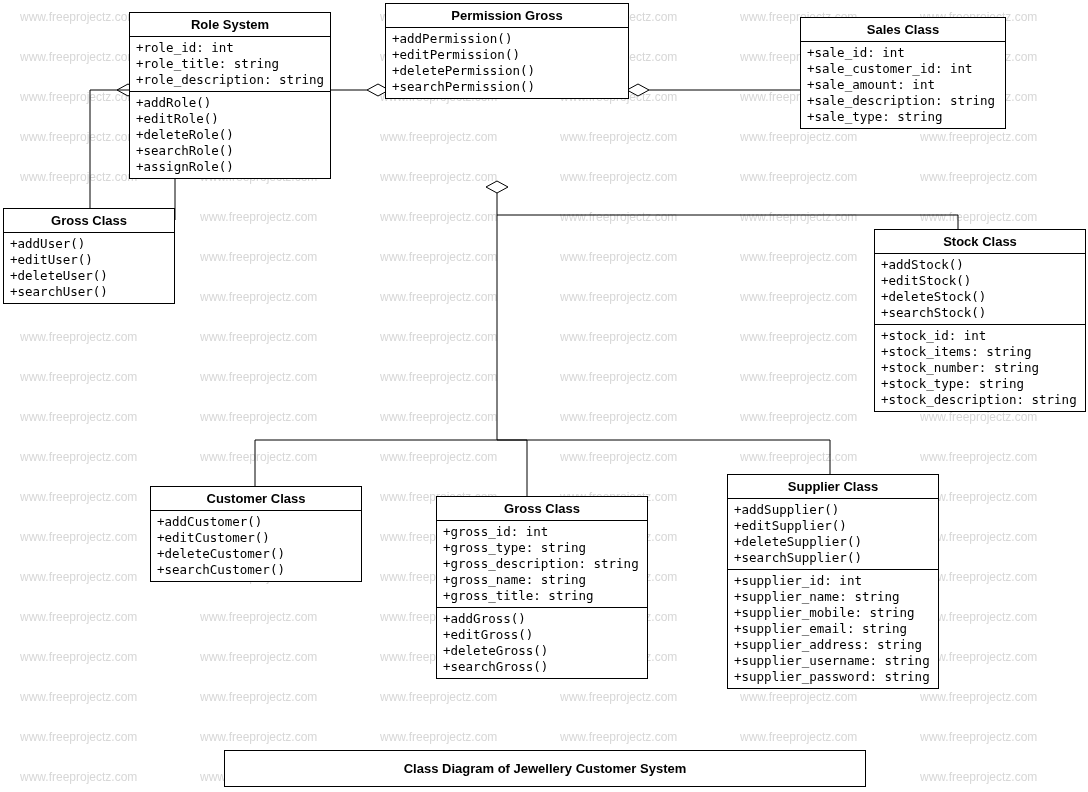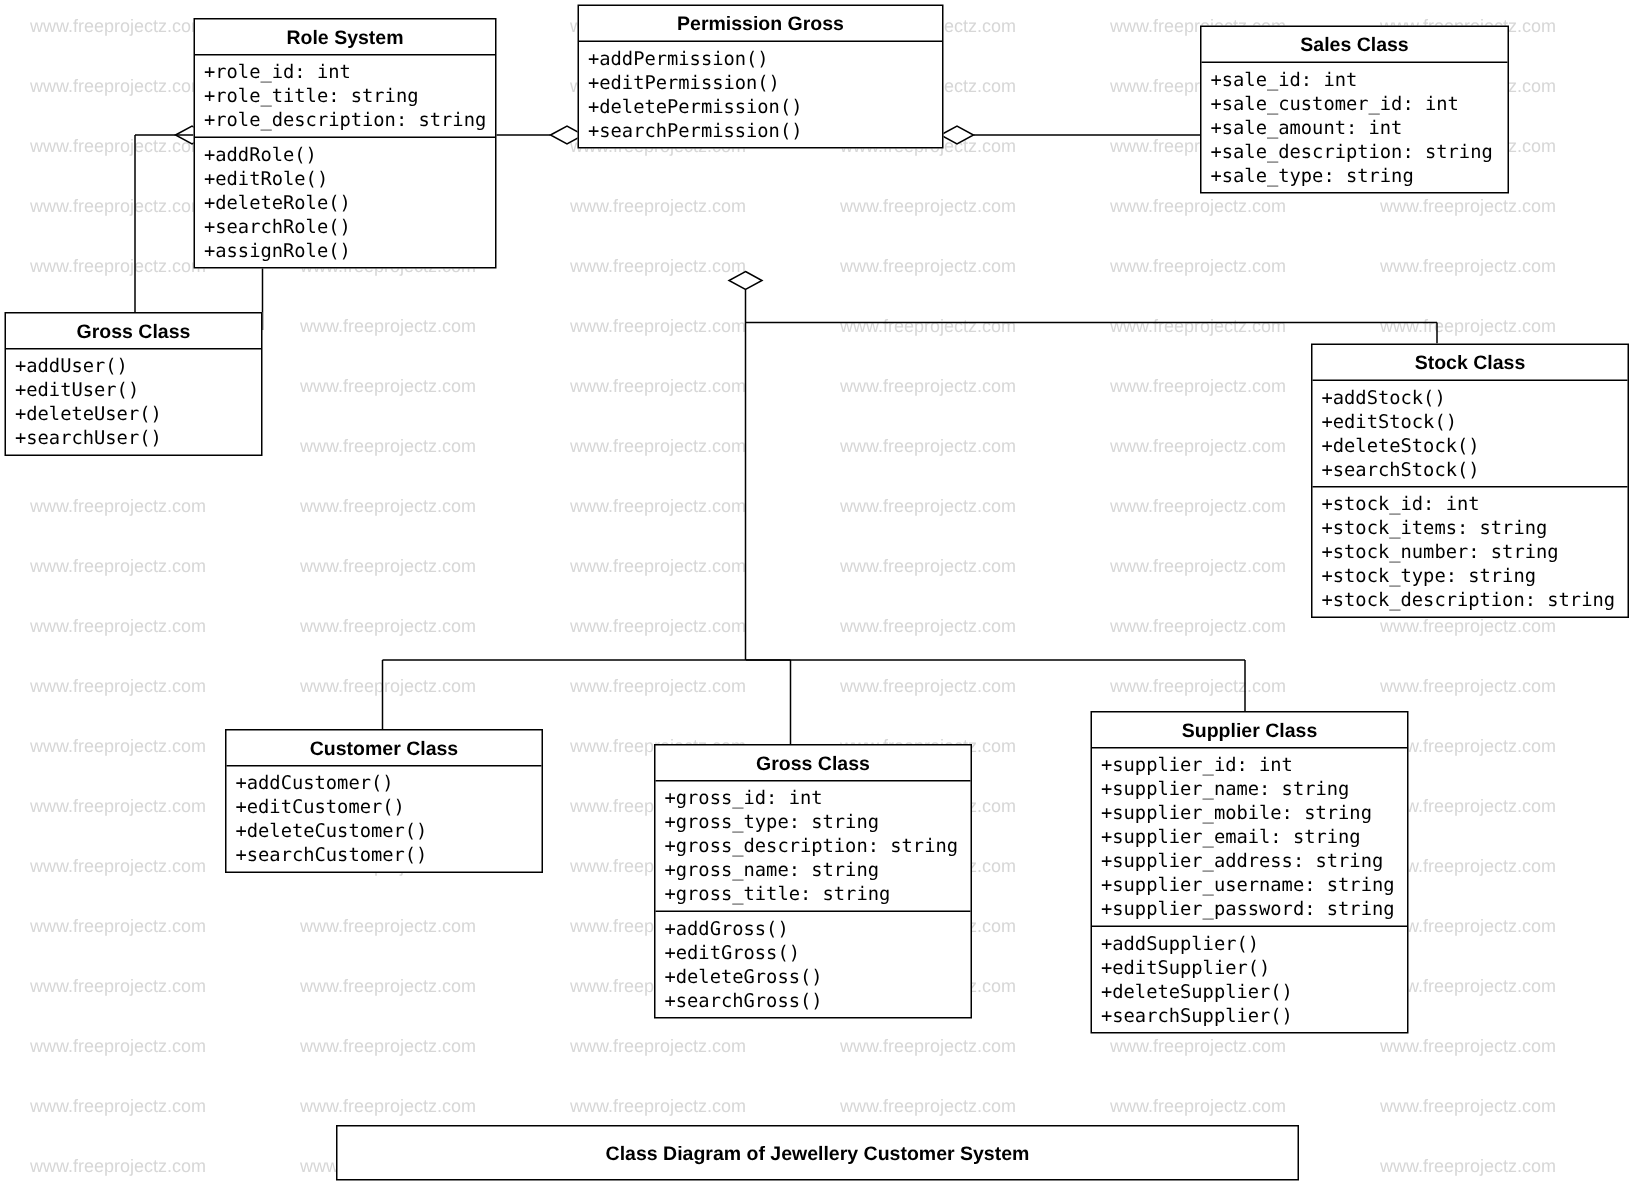--- a/index.html
+++ b/index.html
@@ -207,19 +207,19 @@
   </div>
 
   <div class="classbox" style="left:436px;top:496px;width:210px">
     <div class="title">Gross Class</div>
     <div class="section">+gross_id: int<br>+gross_type: string<br>+gross_description: string<br>+gross_name: string<br>+gross_title: string</div>
     <div class="section">+addGross()<br>+editGross()<br>+deleteGross()<br>+searchGross()</div>
   </div>
 
   <div class="classbox" style="left:727px;top:474px;width:210px">
     <div class="title">Supplier Class</div>
+    <div class="section">+addSupplier()<br>+editSupplier()<br>+deleteSupplier()<br>+searchSupplier()</div>
     <div class="section">+supplier_id: int<br>+supplier_name: string<br>+supplier_mobile: string<br>+supplier_email: string<br>+supplier_address: string<br>+supplier_username: string<br>+supplier_password: string</div>
-    <div class="section">+addSupplier()<br>+editSupplier()<br>+deleteSupplier()<br>+searchSupplier()</div>
   </div>
 
   <div class="caption" style="left:224px;top:750px;width:560px">Class Diagram of Jewellery Customer System</div>
 
 </div>
 
 </body></html>

